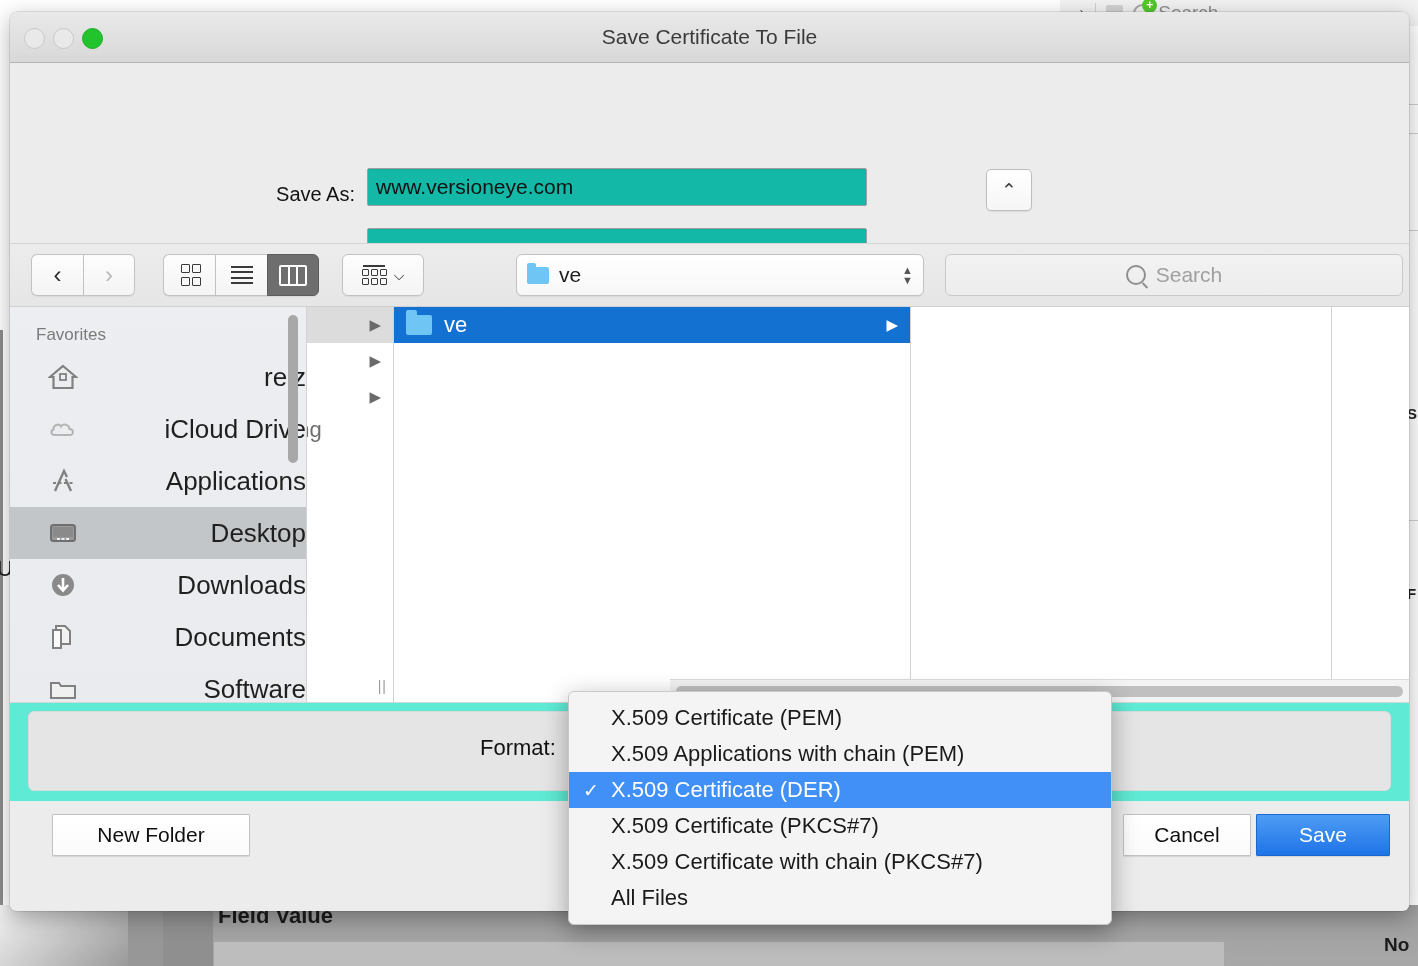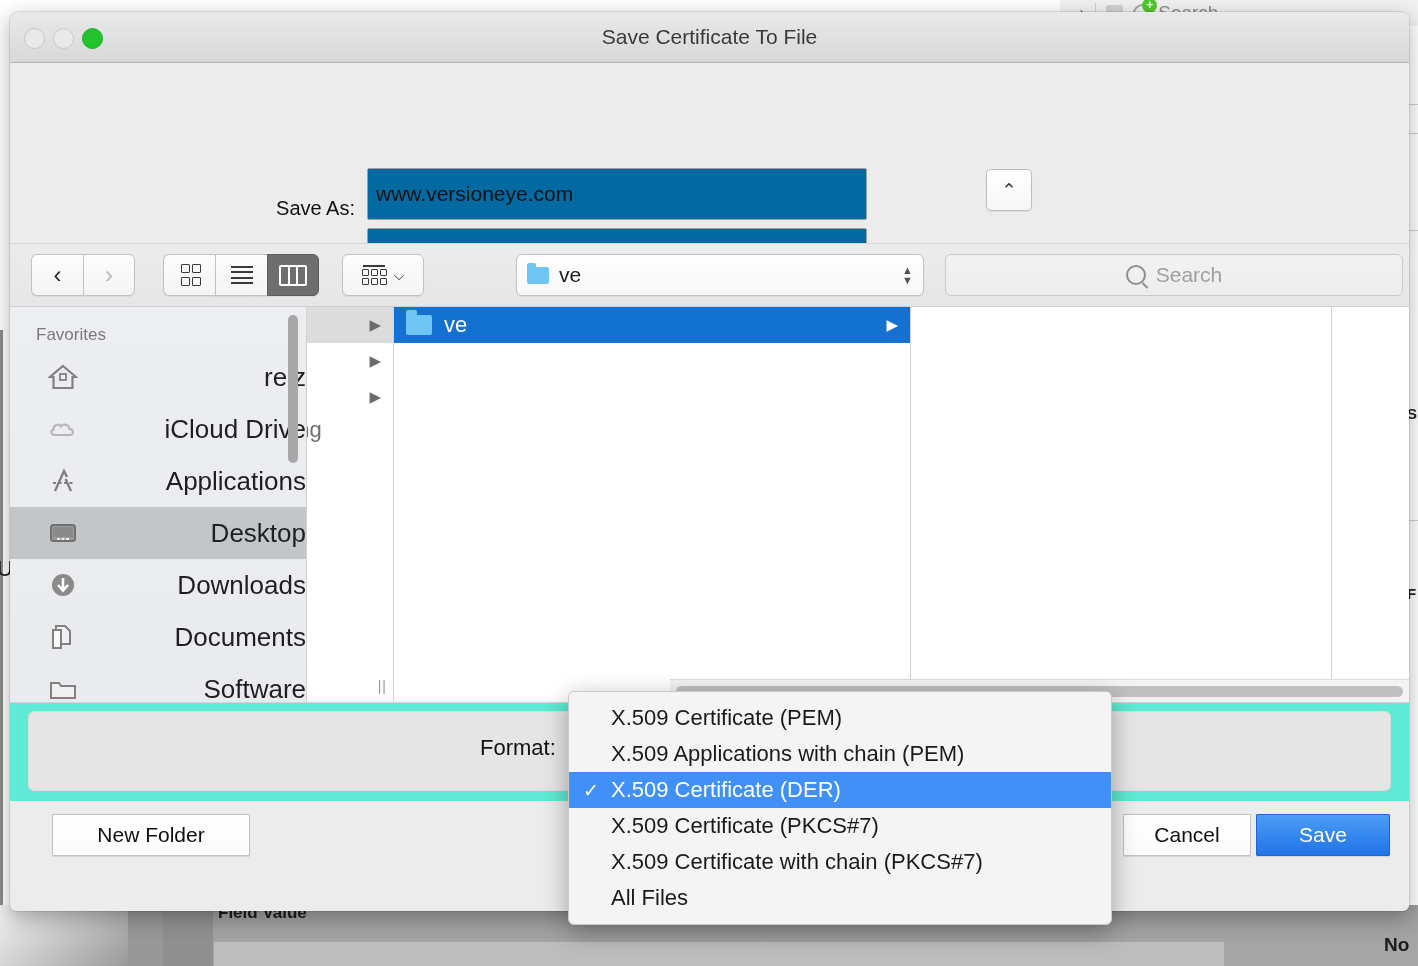--- a/index.html
+++ b/index.html
@@ -49,21 +49,21 @@
   .bg-grey-col1 {
     position: absolute; left: 128px; top: 905px; width: 35px; height: 61px;
     background: #979797;
   }
   .bg-grey-col2 {
     position: absolute; left: 163px; top: 905px; width: 50px; height: 61px;
     background: #8f8f8f;
   }
   .bg-field-value {
     position: absolute; left: 218px; top: 903px;
-    font-size: 17px; font-weight: bold; color: #1b1b1b;
+    font-size: 22px; font-weight: bold; color: #1b1b1b;
   }
   .bg-field-box {
     position: absolute; left: 213px; top: 941px; width: 1010px; height: 25px;
     background: #bdbdbd; border: 1px solid #a5a5a5; border-radius: 2px;
   }
   .bg-no-text {
     position: absolute; left: 1384px; top: 934px;
     font-size: 19px; font-weight: bold; color: #1b1b1b;
   }
   .bg-right-strip {
@@ -105,22 +105,22 @@
   }
 
   
   .form-zone { height: 180px; background: #ececec; position: relative; }
   .row { position: absolute; display: flex; align-items: flex-end; }
   .row-label {
     width: 150px; text-align: right; padding-right: 12px;
     font-size: 20px; color: #121212;
   }
   .txtfield {
-    background: #0369a1; border: 1px solid #9f9f9f; border-radius: 2px;
-    height: 52px; box-sizing: border-box;
+    background: #14b8a6; border: 1px solid #9f9f9f; border-radius: 2px;
+    height: 38px; box-sizing: border-box;
     font-size: 21px; color: #111; padding: 0 8px; line-height: 36px;
     box-shadow: inset 0 1px 1px rgba(0,0,0,0.05);
   }
   #saveAsRow { left: 195px; top: 105px; }
   #saveAsRow .txtfield { width: 500px; }
   #tagsRow { left: 195px; top: 165px; }
   #tagsRow .txtfield { width: 500px; }
   .disclosure-btn {
     position: absolute; left: 976px; top: 106px; width: 44px; height: 40px;
     background: linear-gradient(180deg,#ffffff 0%,#f6f6f6 100%);

